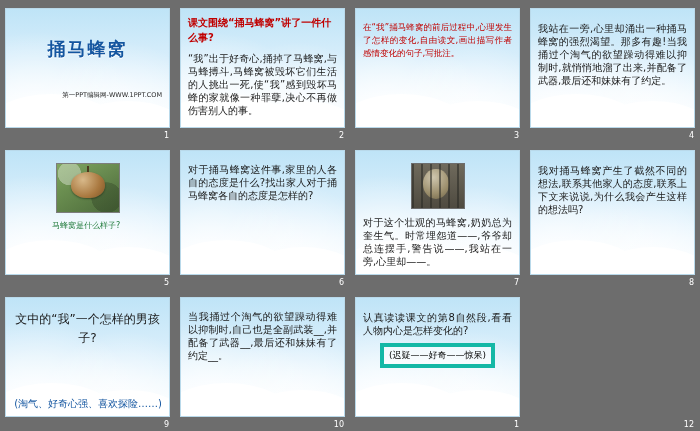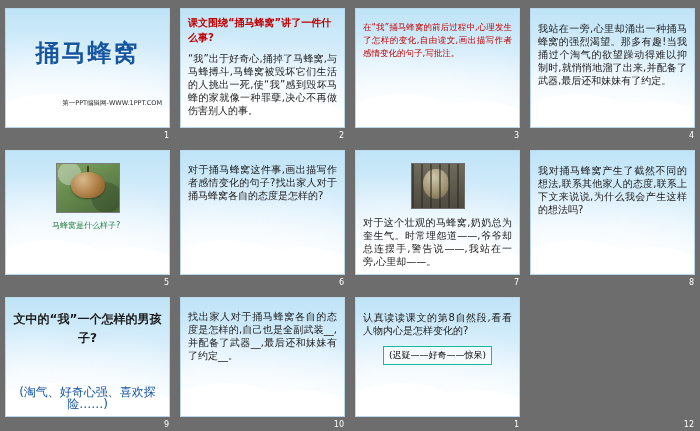--- a/index.html
+++ b/index.html
@@ -87,21 +87,21 @@
   }
   .cn-text {
     font-family: "DejaVu Sans", "Liberation Sans", sans-serif;
     color: #1a1a1a;
     font-size: 10px;
     line-height: 13px;
     text-align: justify;
   }
   .title-main {
     color: #1456a0;
-    font-size: 24px;
+    font-size: 18px;
     font-weight: bold;
     letter-spacing: 2px;
     text-align: center;
     margin-top: 22px;
     text-shadow: 0 1px 0 #ffffff;
   }
   .subtitle-small {
     font-size: 6.5px;
     color: #2b2b2b;
     text-align: right;
@@ -188,32 +188,32 @@
     color: #1f7a3a;
     font-size: 8px;
     line-height: 12px;
     margin-left: 39px;
   }
   .title-q {
     font-size: 12px;
     line-height: 19px;
     color: #1a1a1a;
     text-align: center;
-    font-weight: bold;
+    font-weight: normal;
   }
   .hint-blue {
     color: #1456a0;
-    font-size: 12px;
+    font-size: 10px;
     line-height: 12px;
-    text-align: center;
+    text-align: right;
     margin-top: 6px;
   }
   .boxed {
     display: inline-block;
-    border: 1px solid #14b8a6;
+    border: 4px solid #14b8a6;
     padding: 2px 5px;
     font-size: 9px;
     line-height: 13px;
     background: rgba(255,255,255,0.55);
   }
   .mt-auto { margin-top: auto; }
   .center-text { text-align: center; }
   .pad-top-md { margin-top: 6px; }
   .pad-top-sm { margin-top: 7px; }
 </style>
@@ -284,21 +284,21 @@
       </div>
     </div>
     <div class="num">5</div>
   </div>
 
   <div class="cell">
     <div class="slide">
       <div class="sky"></div>
       <div class="clouds"></div>
       <div class="content">
-        <div class="cn-text pad-top-md">对于捅马蜂窝这件事,画出描写作者感情变化的句子?找出家人对于捅马蜂窝各自的态度是怎样的?</div>
+        <div class="cn-text pad-top-md">对于捅马蜂窝这件事,家里的人各自的态度是什么?找出家人对于捅马蜂窝各自的态度是怎样的?</div>
       </div>
     </div>
     <div class="num">6</div>
   </div>
 
   <div class="cell">
     <div class="slide">
       <div class="sky"></div>
       <div class="clouds"></div>
       <div class="content">
@@ -335,21 +335,21 @@
       </div>
     </div>
     <div class="num">9</div>
   </div>
 
   <div class="cell">
     <div class="slide">
       <div class="sky"></div>
       <div class="clouds"></div>
       <div class="content">
-        <div class="cn-text pad-top-md">找出家人对于捅马蜂窝各自的态度是怎样的,自己也是全副武装__,并配备了武器__,最后还和妹妹有了约定__。</div>
+        <div class="cn-text pad-top-md">当我捅过个淘气的欲望躁动得难以抑制时,自己也是全副武装__,并配备了武器__,最后还和妹妹有了约定__。</div>
       </div>
     </div>
     <div class="num">10</div>
   </div>
 
   <div class="cell">
     <div class="slide">
       <div class="sky"></div>
       <div class="clouds"></div>
       <div class="content">

